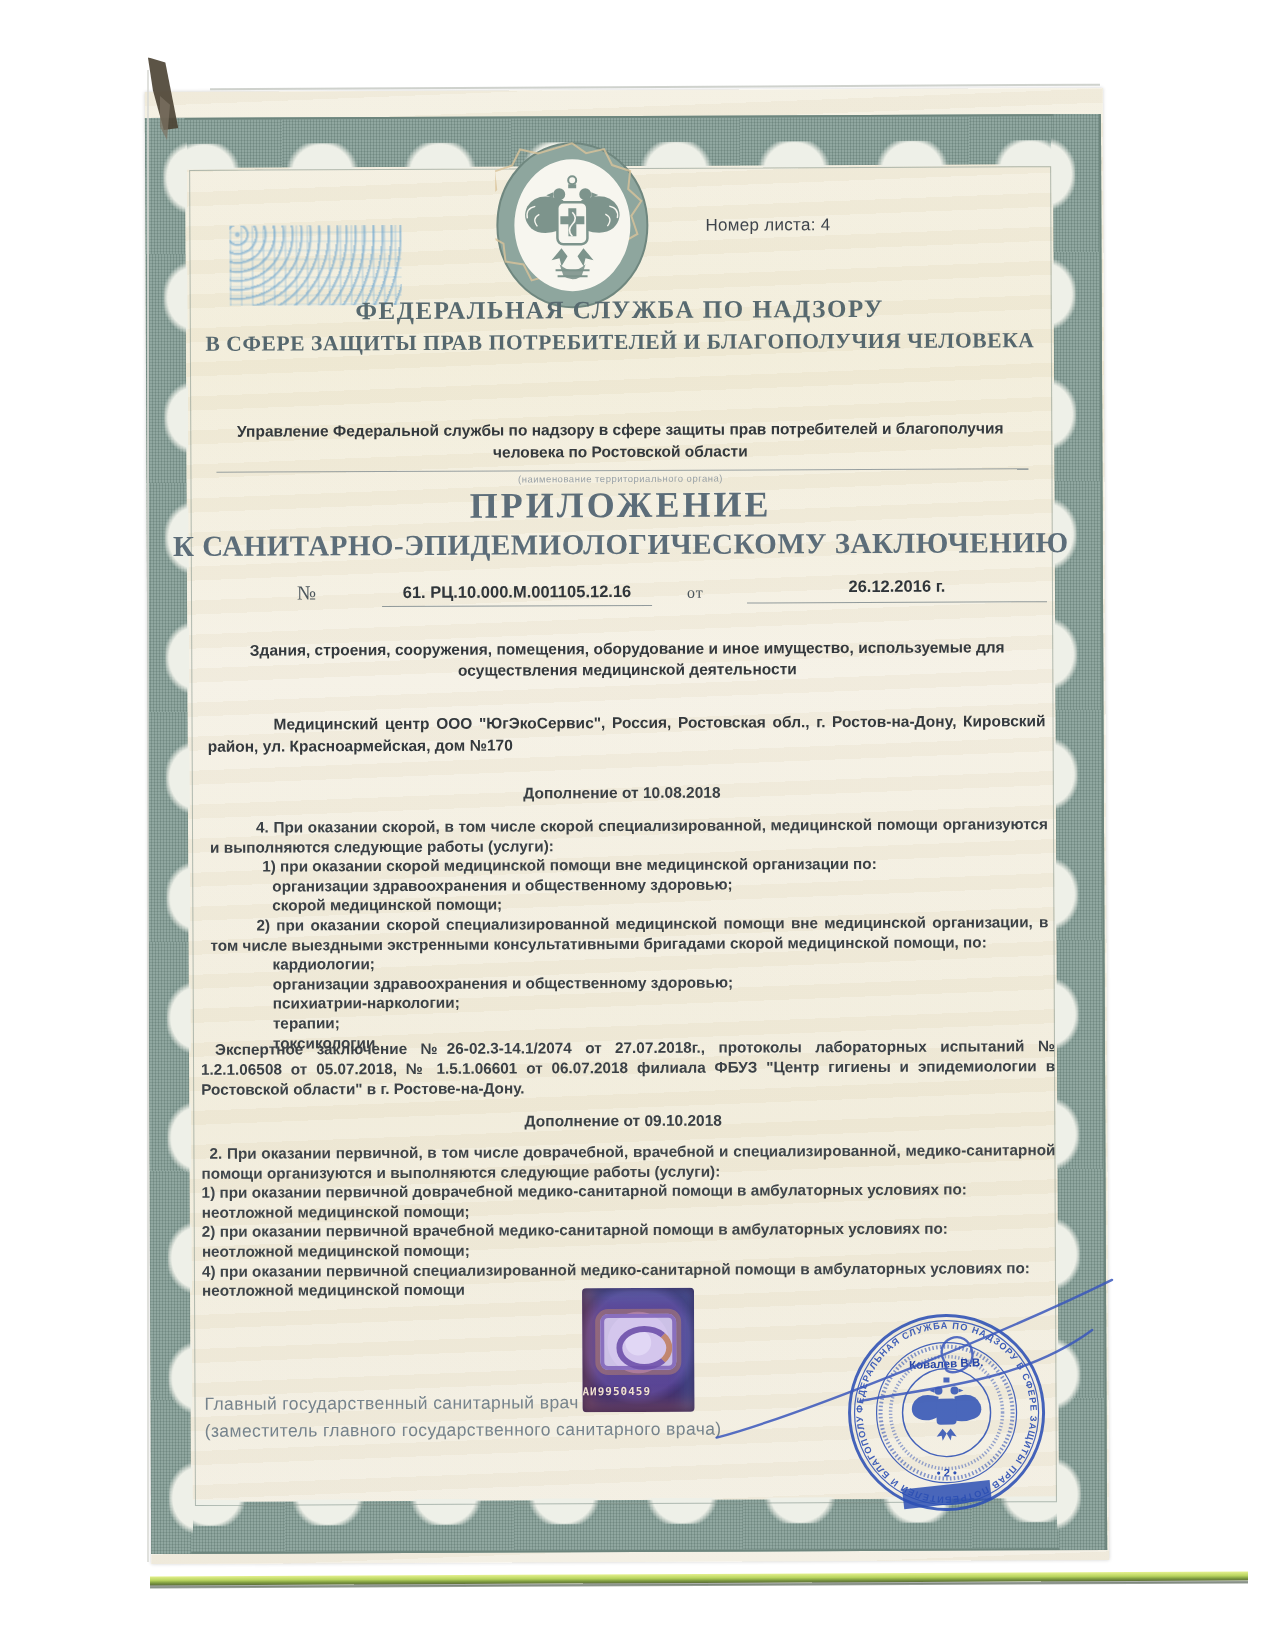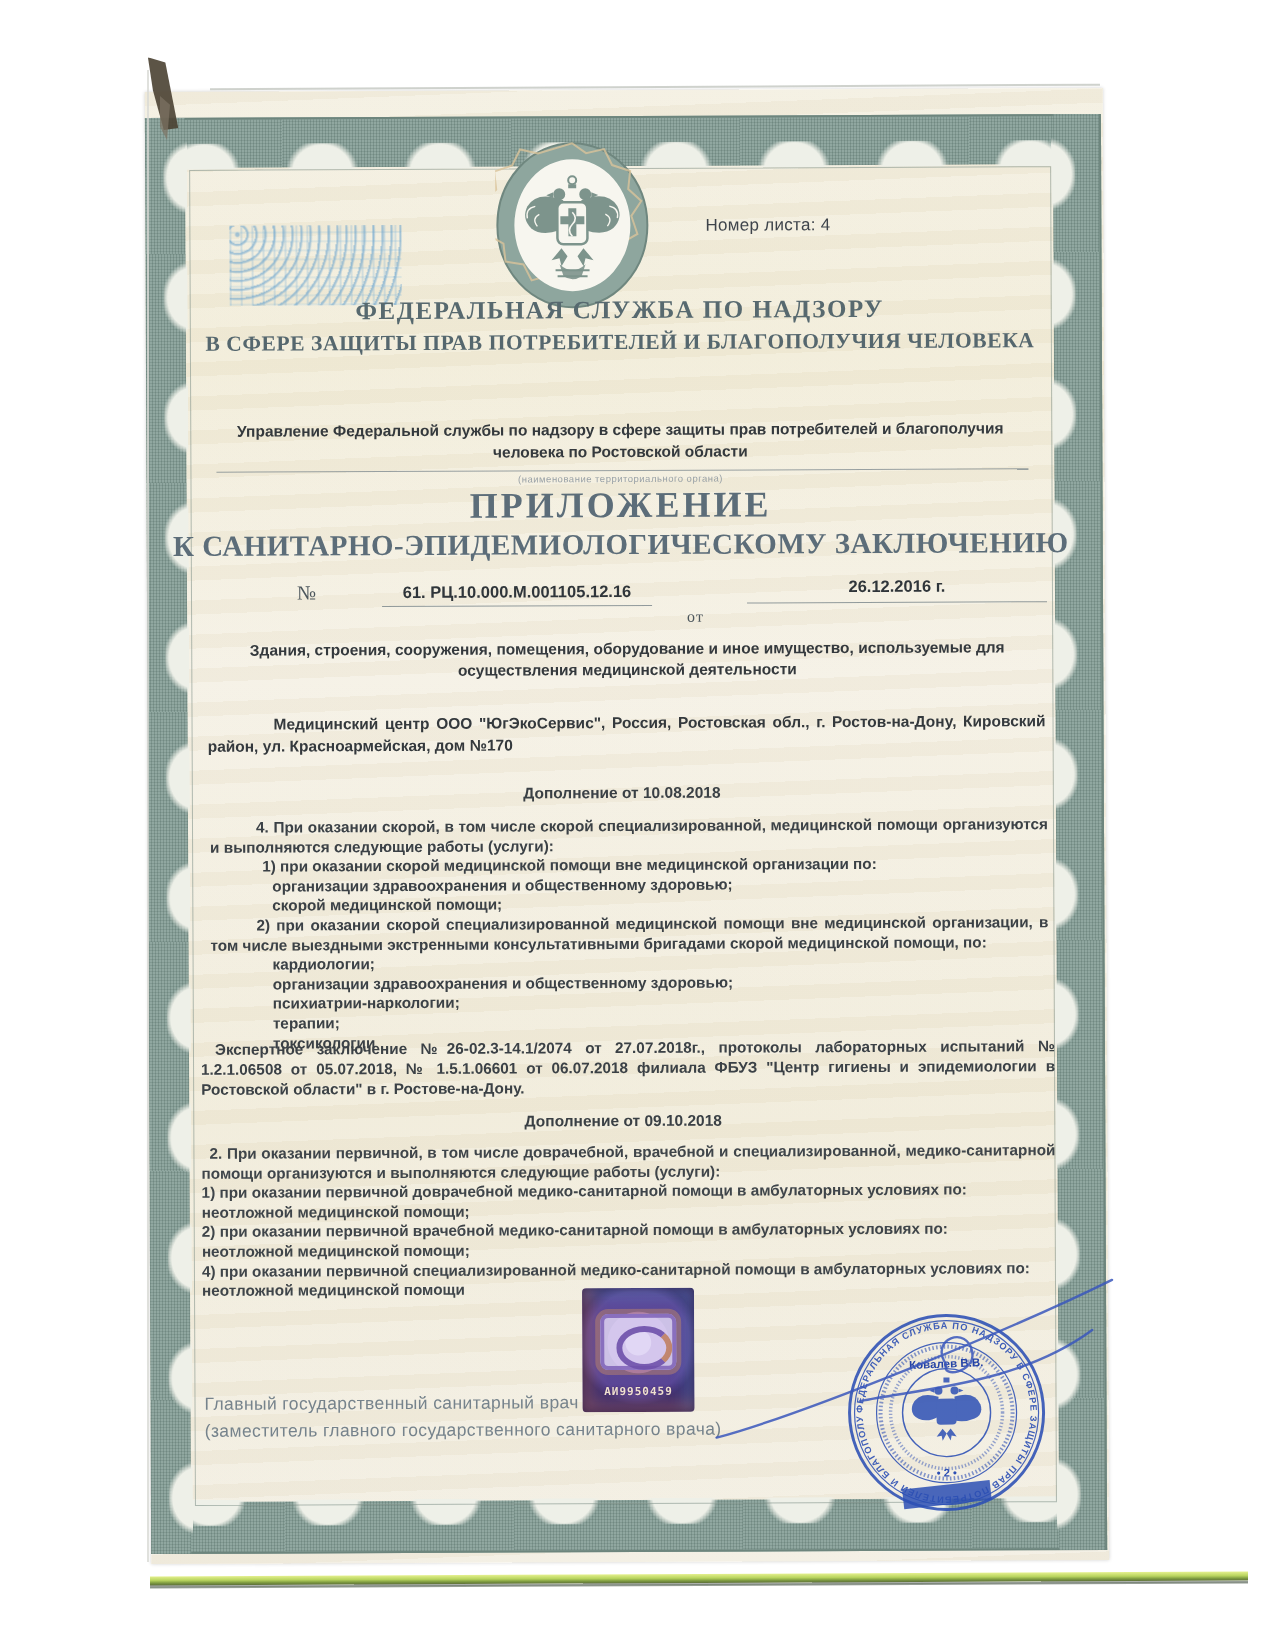--- a/index.html
+++ b/index.html
@@ -61,21 +61,21 @@
   #office2{left:30px;right:40px;top:353px;font-size:15.5px;font-weight:bold;color:#34393d;}
   #officerule{left:70px;top:380px;width:812px;height:0;border-top:1.5px solid rgba(122,134,140,.75);}
   #officecap{left:0;right:10px;top:383px;font-size:9.5px;color:#99a1a6;letter-spacing:.5px;}
   #title1{left:0;right:10px;top:394px;font-family:"Liberation Serif",serif;font-weight:bold;
           font-size:36px;color:#5c6d79;letter-spacing:3px;}
   #title2{left:0;right:10px;top:438px;font-family:"Liberation Serif",serif;font-weight:bold;
           font-size:29px;color:#5c6d79;letter-spacing:.5px;}
   #no-label{left:150px;top:490px;font-family:"Liberation Serif",serif;font-size:20px;color:#4c565c;}
   #no-value{left:235px;top:492px;width:270px;text-align:center;font-size:16.5px;font-weight:bold;
             color:#2f353a;border-bottom:1.5px solid rgba(120,132,138,.8);padding-bottom:4px;}
-  #ot-label{left:540px;top:494px;font-family:"Liberation Serif",serif;font-size:16px;color:#4c565c;letter-spacing:1px;margin-top:24px;}
+  #ot-label{left:540px;top:494px;font-family:"Liberation Serif",serif;font-size:16px;color:#4c565c;letter-spacing:1px;}
   #date-value{left:600px;top:488px;width:300px;text-align:center;font-size:16.5px;font-weight:bold;
             color:#2f353a;border-bottom:1.5px solid rgba(120,132,138,.8);padding-bottom:6px;}
   #objectp{left:64px;right:62px;top:548px;font-size:15.5px;line-height:21px;font-weight:bold;color:#34393d;}
   #facilityp{left:60px;right:60px;top:622px;font-size:15.5px;line-height:22px;font-weight:bold;
              color:#34393d;text-align:justify;text-indent:66px;}
   #supp1h{left:0;right:10px;top:694px;font-size:15.5px;font-weight:bold;color:#3a4045;}
   #list1{left:62px;right:58px;top:726px;font-size:15.3px;line-height:19.6px;color:#3b4146;font-weight:bold;}
   #list1 p,#list2 p{margin:0;text-align:justify;}
   .ind-para{text-indent:46px;}
   .ind-item{text-indent:52px;}
@@ -92,21 +92,21 @@
   #holo{left:432px;top:1198px;width:112px;height:124px;border-radius:4px;
      background:
        radial-gradient(circle at 50% 44%,rgba(240,230,255,.9) 0 14%,rgba(150,110,200,.85) 15% 34%,rgba(90,70,150,.9) 35% 58%,rgba(60,45,110,.95) 70%),
        linear-gradient(135deg,#7a5fae,#4a3a86);
      box-shadow:inset 0 0 10px rgba(20,10,60,.6),inset 8px -8px 18px rgba(220,120,70,.35),inset -10px 10px 16px rgba(90,160,220,.3);}
   #holo::before{content:"";position:absolute;left:18px;top:26px;width:76px;height:56px;
      background:rgba(225,215,245,.85);border-radius:8px;
      box-shadow:inset 0 0 0 4px rgba(120,90,180,.8),0 0 0 5px rgba(230,160,90,.35);}
   #holo::after{content:"";position:absolute;left:34px;top:38px;width:44px;height:32px;border-radius:50%;
      border:6px solid rgba(110,80,170,.9);border-right-color:rgba(190,120,80,.8);}
-  #holonum{position:absolute;left:0;right:0;bottom:14px;text-align:center;
+  #holonum{position:absolute;left:0;right:0;bottom:14px;
      font-family:"DejaVu Sans Mono",monospace;font-size:11px;font-weight:bold;color:#efe0cf;
      text-shadow:0 0 2px rgba(60,30,90,.9);letter-spacing:1px;}
 
   
   #stampwrap{left:676px;top:1206px;width:240px;height:236px;}
   #sig{left:560px;top:1180px;width:420px;height:250px;pointer-events:none;}
 
   
   #cornermark{left:146px;top:58px;width:34px;height:72px;background:#4a4132;opacity:.9;
       clip-path:polygon(0 0,52% 6%,100% 96%,58% 100%,20% 46%);transform:rotate(3deg);}

